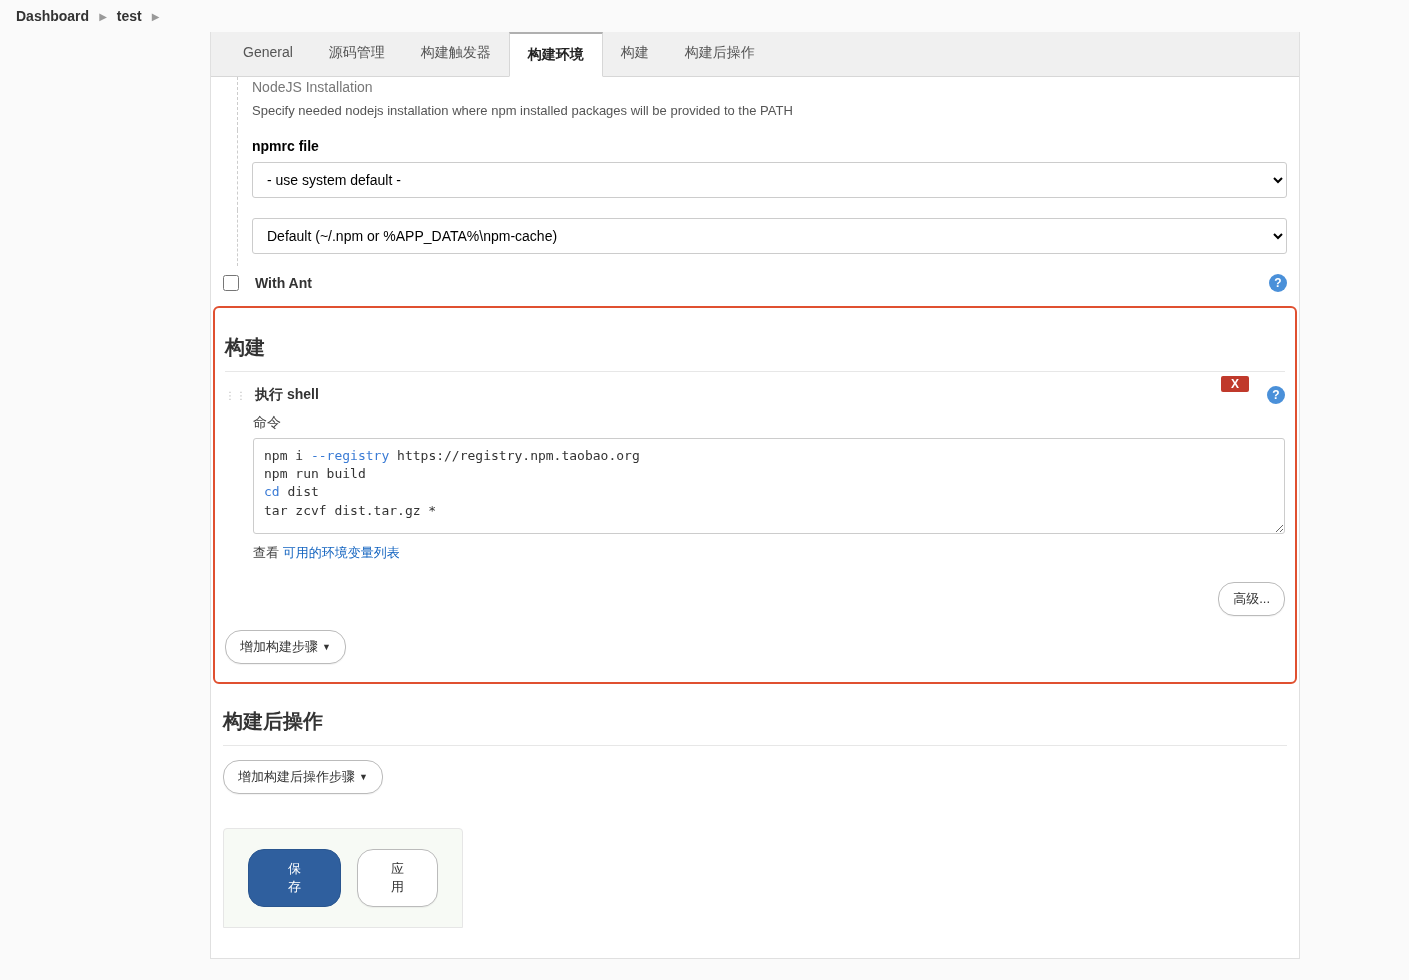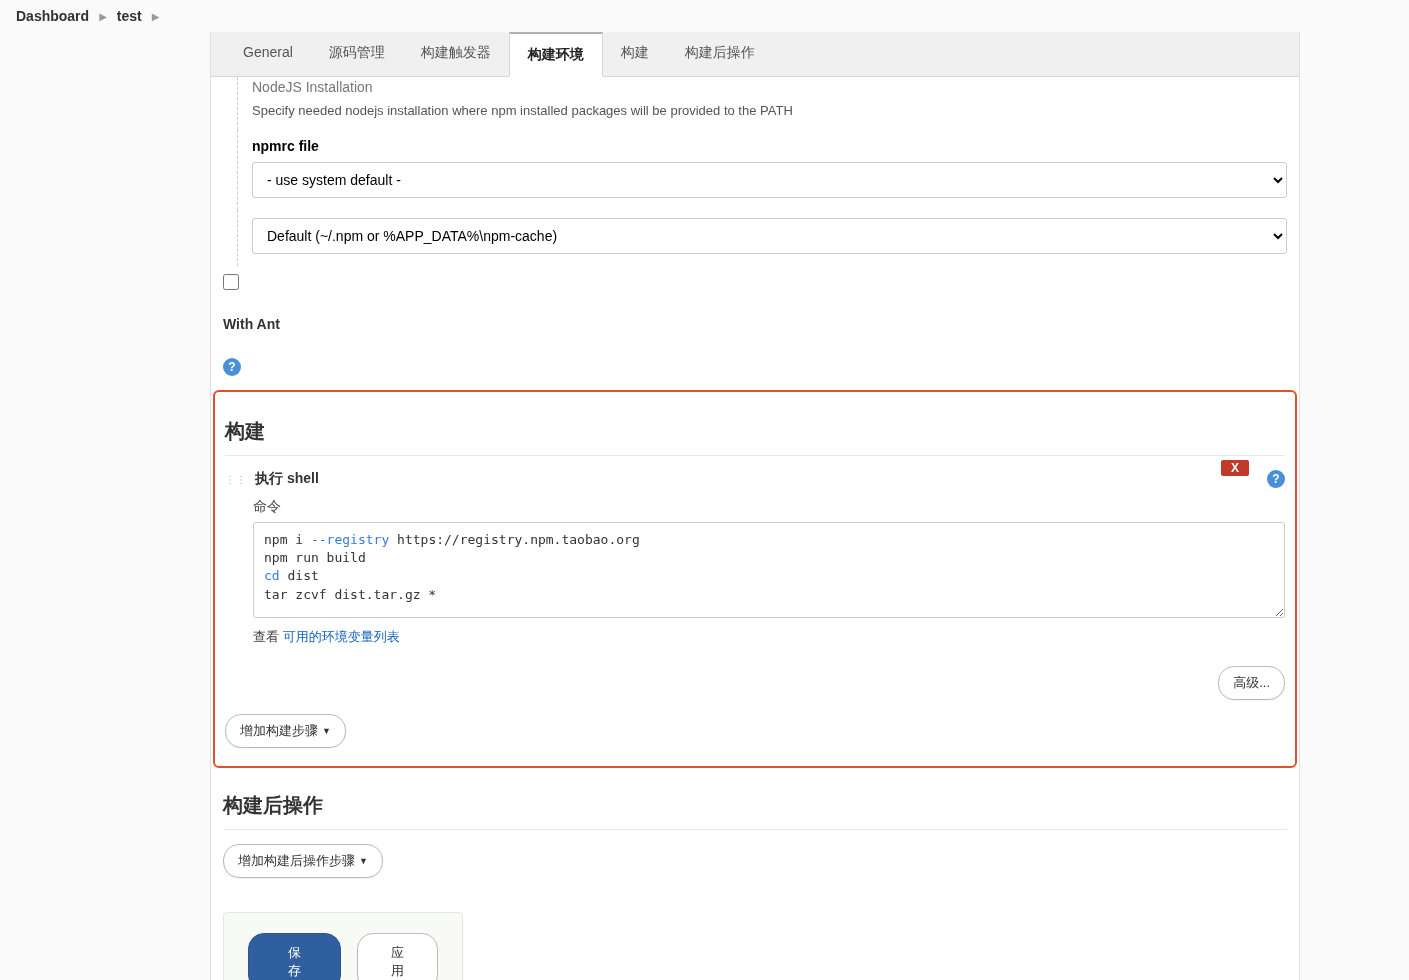--- a/index.html
+++ b/index.html
@@ -12,21 +12,21 @@
   .tabs { display: flex; background: #f0f0f0; border-bottom: 1px solid #d7d7d7; padding-left: 14px; }
   .tab { padding: 12px 18px; color: #555; cursor: pointer; font-size: 14px; }
   .tab.active { background: #fff; border: 1px solid #d7d7d7; border-bottom: 1px solid #fff; margin-bottom: -1px; border-top: 2px solid #b0b0b0; font-weight: bold; color: #222; }
   .content { padding: 0 12px 30px 12px; }
   .field-group { padding: 8px 0 12px 0; margin-left: 14px; border-left: 1px dashed #ccc; padding-left: 14px; }
   .field-group.nogroup { border-left: none; padding-left: 0; margin-left: 0; }
   .field-label { font-weight: bold; font-size: 14px; margin-bottom: 8px; color: #000000; }
   .cutoff-label { font-size: 14px; color: #777; font-weight: 500; margin-top: -6px; margin-bottom: 6px; }
   select { width: 100%; padding: 8px 10px; border: 1px solid #ccc; border-radius: 3px; background: #fff; font-size: 14px; height: 36px; }
   .helper { color: #555; font-size: 13px; margin-top: 8px; }
-  .checkbox-row { display: flex; gap: 26px; padding: 8px 0; flex-direction: column; }
+  .checkbox-row { display: flex; align-items: center; gap: 16px; padding: 8px 0; }
   .checkbox-row input[type=checkbox] { width: 16px; height: 16px; }
   .checkbox-row label { font-weight: bold; flex: 1; }
   .help-icon { width: 18px; height: 18px; border-radius: 50%; background: #4a90d9; color: #fff; display: inline-flex; align-items: center; justify-content: center; font-size: 12px; font-weight: bold; cursor: pointer; }
   .section-title { font-size: 20px; font-weight: 600; padding: 10px 0; border-bottom: 1px solid #e7e7e7; margin: 10px 0 4px 0; }
   .highlight-box { border: 2px solid #e05030; border-radius: 6px; padding: 6px 10px 18px 10px; margin: 6px -10px 14px -10px; }
   .shell-block { position: relative; padding: 6px 0 0 0; }
   .shell-header { display: flex; align-items: center; gap: 8px; padding: 4px 0 10px 0; }
   .drag-handle { color: #bbb; font-size: 10px; letter-spacing: 1px; }
   .shell-header .title { font-weight: bold; }
   .close-x { position: absolute; right: 36px; top: 0px; background: #c0392b; color: white; padding: 1px 10px; font-weight: bold; font-size: 12px; border-radius: 2px; cursor: pointer; }

